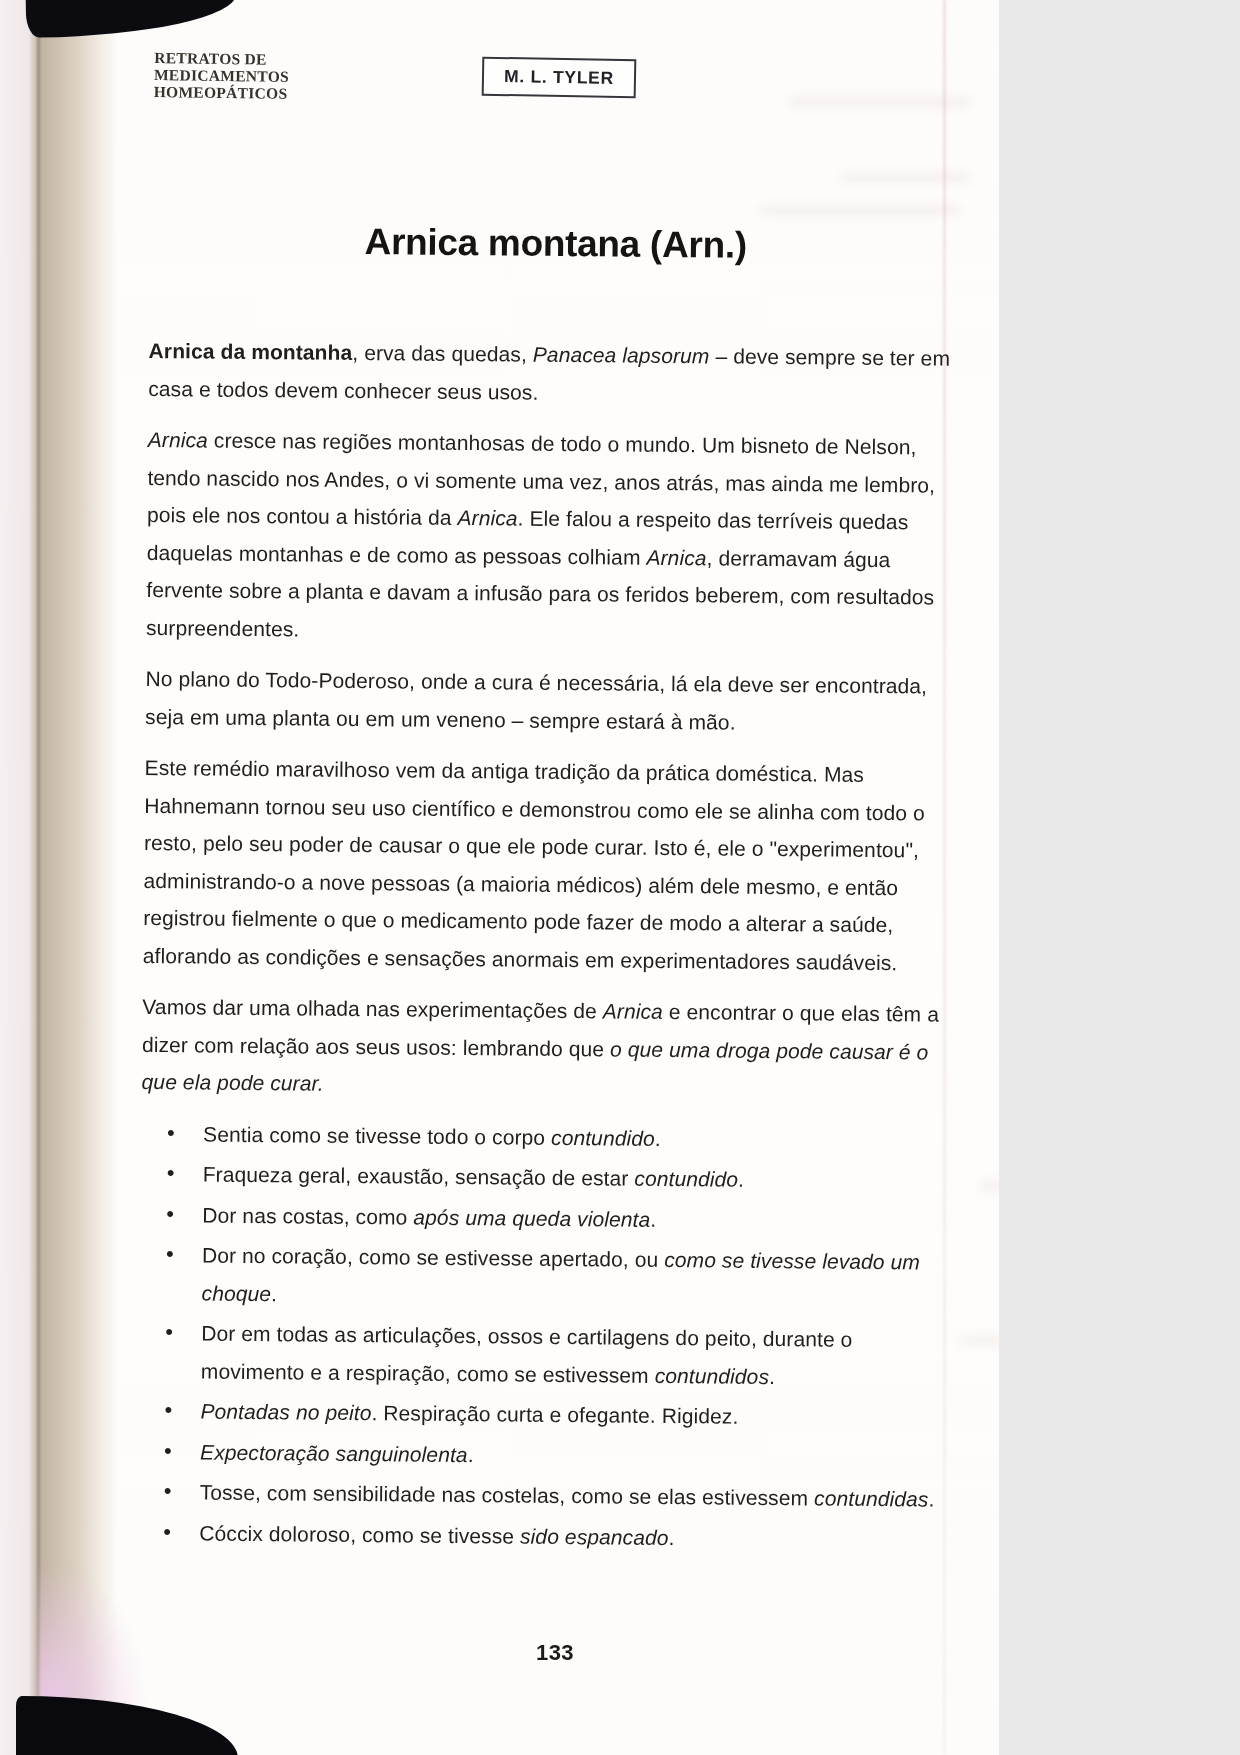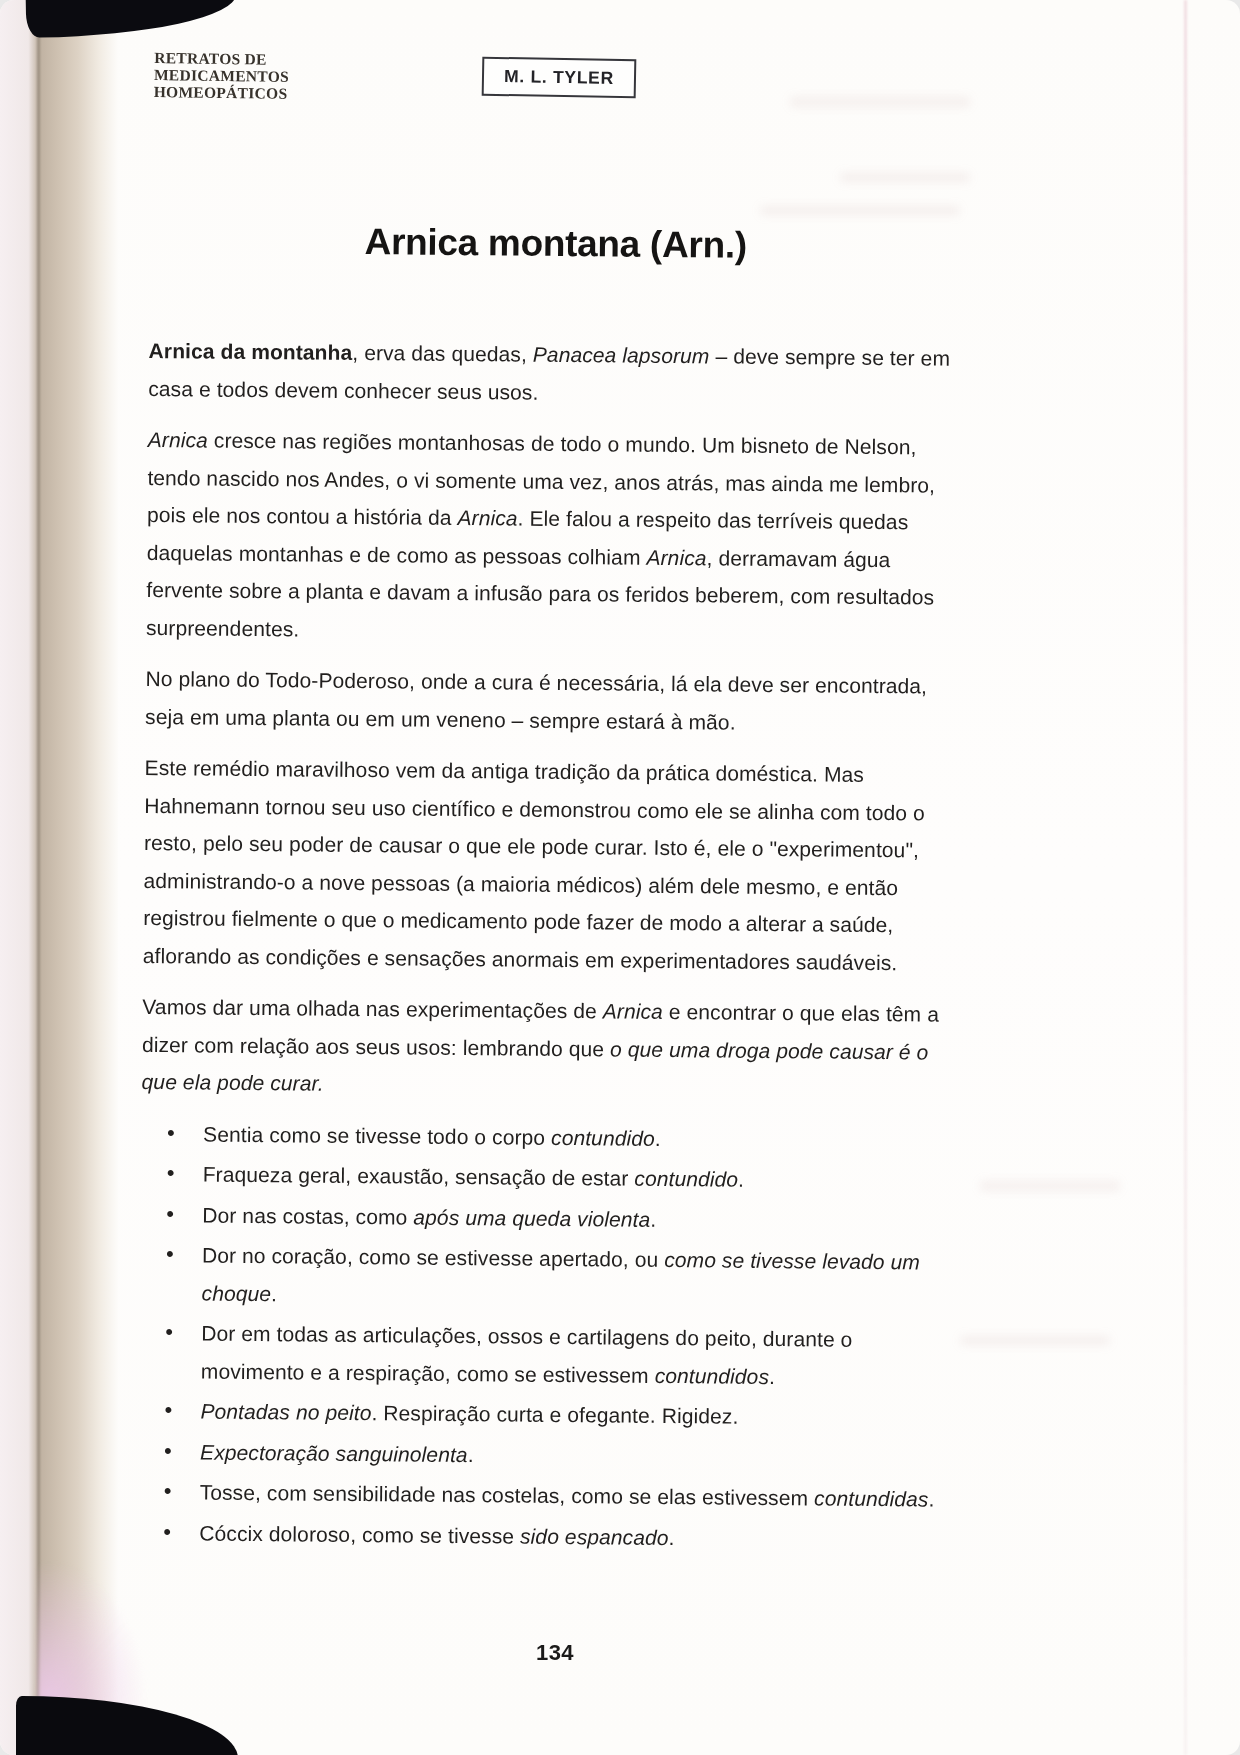--- a/index.html
+++ b/index.html
@@ -1,23 +1,22 @@
 <!DOCTYPE html>
 <html><head>
 <meta charset="utf-8">
 <style>
   html,body{margin:0;padding:0;background:#e9e9e9;}
   .scan{
     position:relative;
-    width:1240px;height:1755px;
+    width:999px;height:1755px;
     background:linear-gradient(180deg,#fdfcfa 0%,#fefdfc 50%,#fdfcfa 100%);
     overflow:hidden;
     font-family:"Liberation Sans",sans-serif;
     color:#211f1e;
-    border-radius:14px;
   }
   
   .page-edge{
     position:absolute;left:0;top:0;bottom:0;width:118px;
     background:linear-gradient(to right,
       #f6eff1 0%,#f0e8e8 24%,#bfb1a1 33%,#cfc2b2 50%,
       #ddd2c4 66%,#f1ebe2 84%,#fdfcfa 100%);
   }
   .edge-line{
     position:absolute;left:37px;top:30px;bottom:50px;width:3px;
@@ -129,15 +128,15 @@
         <li class="bullet-item"><span class="marker">•</span><span><span class="seg-normal">Dor nas costas, como </span><span class="seg-italic">após uma queda violenta</span><span class="seg-normal">.</span></span></li>
         <li class="bullet-item"><span class="marker">•</span><span><span class="seg-normal">Dor no coração, como se estivesse apertado, ou </span><span class="seg-italic">como se tivesse levado um choque</span><span class="seg-normal">.</span></span></li>
         <li class="bullet-item"><span class="marker">•</span><span><span class="seg-normal">Dor em todas as articulações, ossos e cartilagens do peito, durante o movimento e a respiração, como se estivessem </span><span class="seg-italic">contundidos</span><span class="seg-normal">.</span></span></li>
         <li class="bullet-item"><span class="marker">•</span><span><span class="seg-italic">Pontadas no peito</span><span class="seg-normal">. Respiração curta e ofegante. Rigidez.</span></span></li>
         <li class="bullet-item"><span class="marker">•</span><span><span class="seg-italic">Expectoração sanguinolenta</span><span class="seg-normal">.</span></span></li>
         <li class="bullet-item"><span class="marker">•</span><span><span class="seg-normal">Tosse, com sensibilidade nas costelas, como se elas estivessem </span><span class="seg-italic">contundidas</span><span class="seg-normal">.</span></span></li>
         <li class="bullet-item"><span class="marker">•</span><span><span class="seg-normal">Cóccix doloroso, como se tivesse </span><span class="seg-italic">sido espancado</span><span class="seg-normal">.</span></span></li>
       </ul>
   </div>
 
-  <div class="pagenum">134</div>
+  <div class="pagenum">133</div>
 
 </div>
 
 </body></html>

